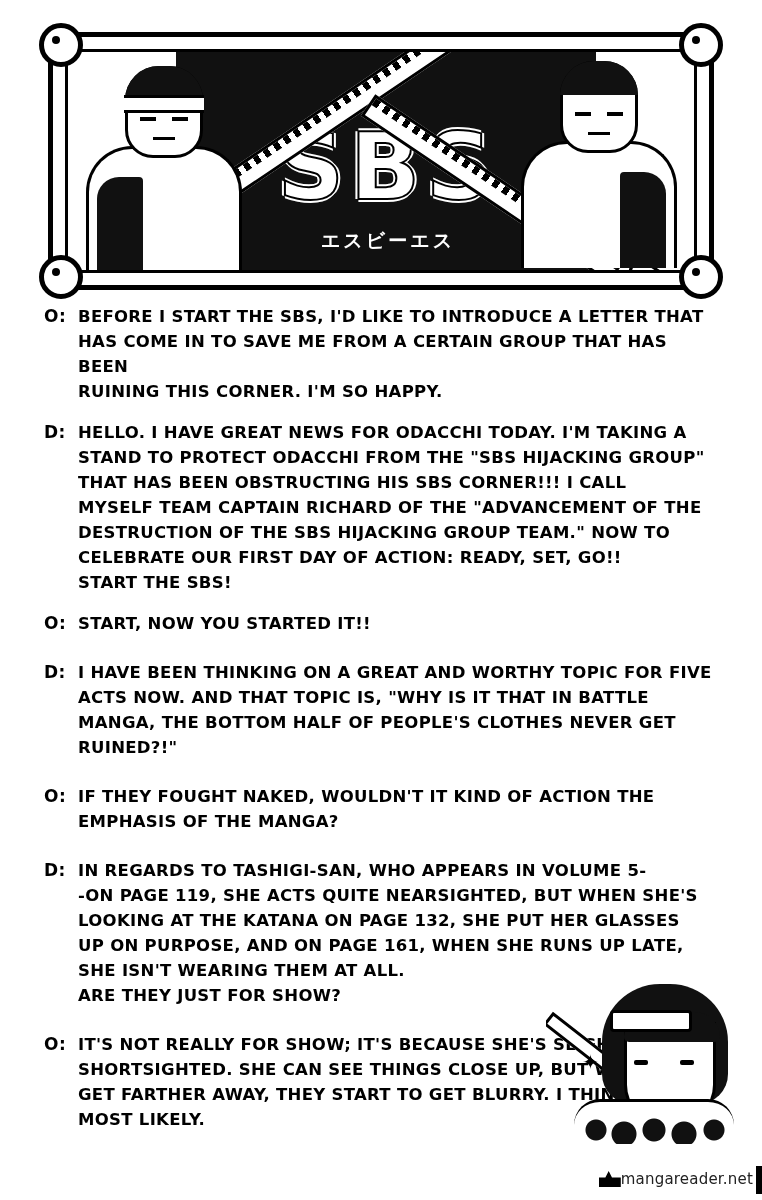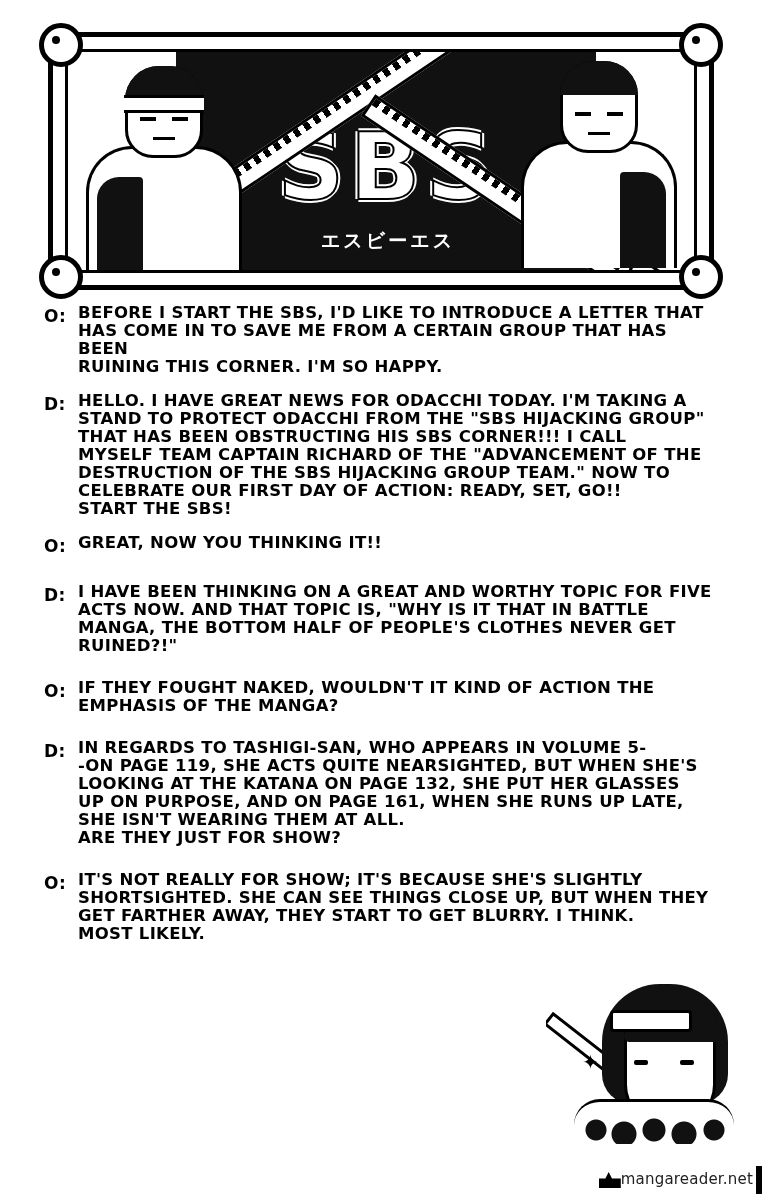--- a/index.html
+++ b/index.html
@@ -244,21 +244,21 @@
     font-weight: bold;
     font-size: 17px;
     line-height: 24.5px;
     letter-spacing: 0.5px;
   }
   .qa-text {
     flex: 1 1 auto;
     font-family: "DejaVu Sans", sans-serif;
     font-weight: bold;
     font-size: 16.5px;
-    line-height: 18px;
+    line-height: 25px;
     letter-spacing: 0.3px;
     white-space: pre-line;
   }
   .qa-row.gap { margin-bottom: 24px; }
 
   
   .corner-art {
     position: absolute;
     right: 28px;
     bottom: 56px;
@@ -361,21 +361,21 @@
     line-height: 20px;
     font-family: "DejaVu Sans", sans-serif;
   }
 
   
   .footer {
     position: absolute;
     right: 9px;
     bottom: 12px;
     display: flex;
-    align-items: flex-end;
+    align-items: center;
     gap: 0;
   }
   .footer-mark {
     width: 22px;
     height: 16px;
     background: #000;
     clip-path: polygon(0% 40%, 30% 40%, 45% 0%, 60% 40%, 100% 40%, 100% 100%, 0% 100%);
   }
   .footer-text {
     font-family: "DejaVu Sans", sans-serif;
@@ -459,21 +459,21 @@
 STAND TO PROTECT ODACCHI FROM THE "SBS HIJACKING GROUP"
 THAT HAS BEEN OBSTRUCTING HIS SBS CORNER!!! I CALL
 MYSELF TEAM CAPTAIN RICHARD OF THE "ADVANCEMENT OF THE
 DESTRUCTION OF THE SBS HIJACKING GROUP TEAM." NOW TO
 CELEBRATE OUR FIRST DAY OF ACTION: READY, SET, GO!!
 START THE SBS!</div>
   </div>
 
   <div class="qa-row gap">
     <div class="qa-speaker">O:</div>
-    <div class="qa-text">GREAT, NOW YOU THINKING IT!!</div>
+    <div class="qa-text">START, NOW YOU STARTED IT!!</div>
   </div>
 
   <div class="qa-row gap">
     <div class="qa-speaker">D:</div>
     <div class="qa-text">I HAVE BEEN THINKING ON A GREAT AND WORTHY TOPIC FOR FIVE
 ACTS NOW. AND THAT TOPIC IS, "WHY IS IT THAT IN BATTLE
 MANGA, THE BOTTOM HALF OF PEOPLE'S CLOTHES NEVER GET
 RUINED?!"</div>
   </div>
 

